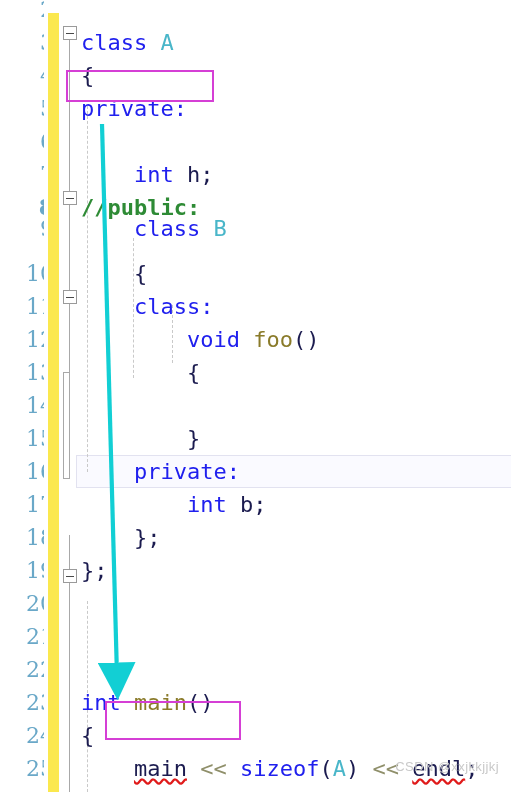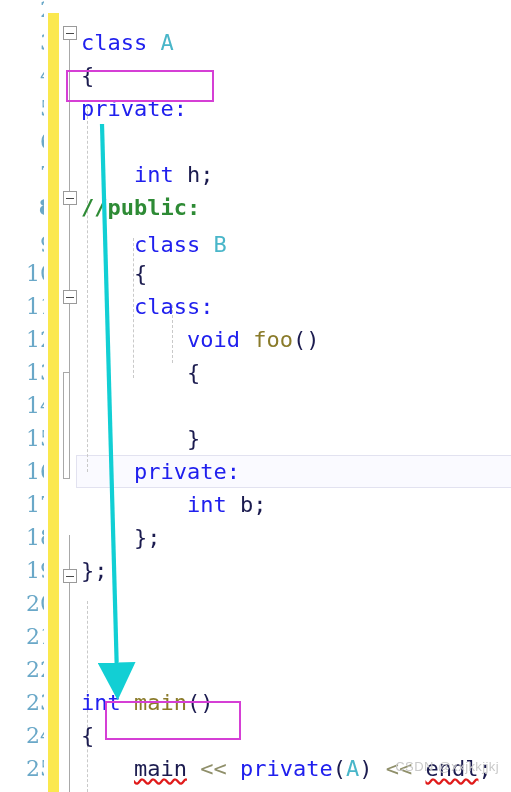--- a/index.html
+++ b/index.html
@@ -183,21 +183,21 @@
         <div class="lnum"><span>6</span></div>
       </div>
       <div class="row" style="top: 158px;">
         <div class="lnum"><span>7</span></div>
         <div class="code"><span class="pln">    </span><span class="kw">int</span><span class="pln"> h;</span></div>
       </div>
       <div class="row" style="top: 191px; font-weight: bold;">
         <div class="lnum"><span>8</span></div>
         <div class="code"><span class="cmt">//public:</span></div>
       </div>
-      <div class="row" style="top: 228px;">
+      <div class="row" style="top: 212px;">
         <div class="lnum"><span>9</span></div>
         <div class="code"><span class="pln">    </span><span class="kw">class </span><span class="typ">B</span></div>
       </div>
       <div class="row" style="top: 257px;">
         <div class="lnum"><span>10</span></div>
         <div class="code"><span class="pln">    {</span></div>
       </div>
       <div class="row" style="top: 290px;">
         <div class="lnum"><span>11</span></div>
         <div class="code"><span class="pln">    </span><span class="kw">class:</span></div>
@@ -248,21 +248,21 @@
       <div class="row" style="top: 686px;">
         <div class="lnum"><span>23</span></div>
         <div class="code"><span class="kw">int</span><span class="pln"> </span><span class="fn">main</span><span class="pln">()</span></div>
       </div>
       <div class="row" style="top: 719px;">
         <div class="lnum"><span>24</span></div>
         <div class="code"><span class="pln">{</span></div>
       </div>
       <div class="row" style="top: 752px;">
         <div class="lnum"><span>25</span></div>
-        <div class="code"><span class="pln">    </span><span class="err">main</span><span class="pln"> </span><span class="op">&lt;&lt;</span><span class="pln"> </span><span class="kw">private</span><span class="pln">(</span><span class="typ">A</span><span class="pln">) </span><span class="op">&lt;&lt;</span><span class="pln"> </span><span class="err">endl</span><span class="pln">;</span></div>
+        <div class="code"><span class="pln">    </span><span class="err">main</span><span class="pln"> </span><span class="op">&lt;&lt;</span><span class="pln"> </span><span class="kw">sizeof</span><span class="pln">(</span><span class="typ">A</span><span class="pln">) </span><span class="op">&lt;&lt;</span><span class="pln"> </span><span class="err">endl</span><span class="pln">;</span></div>
       </div>
       <div class="row" style="top: 785px;">
         <div class="lnum"><span>26</span></div>
         <div class="code"></div>
       </div>
     </div>
 
   <div class="annbox" style="left:66px;top:70px;width:148px;height:32px;"></div>
   <div class="annbox" style="left:105px;top:701px;width:136px;height:39px;"></div>
 

